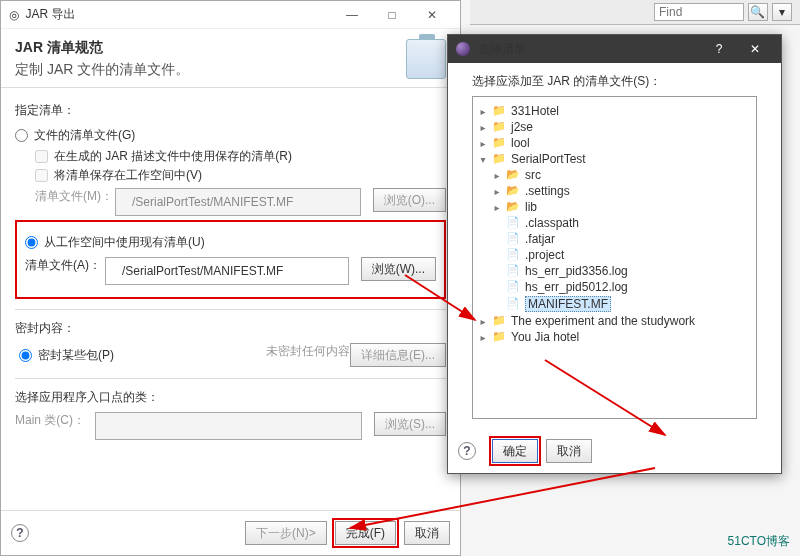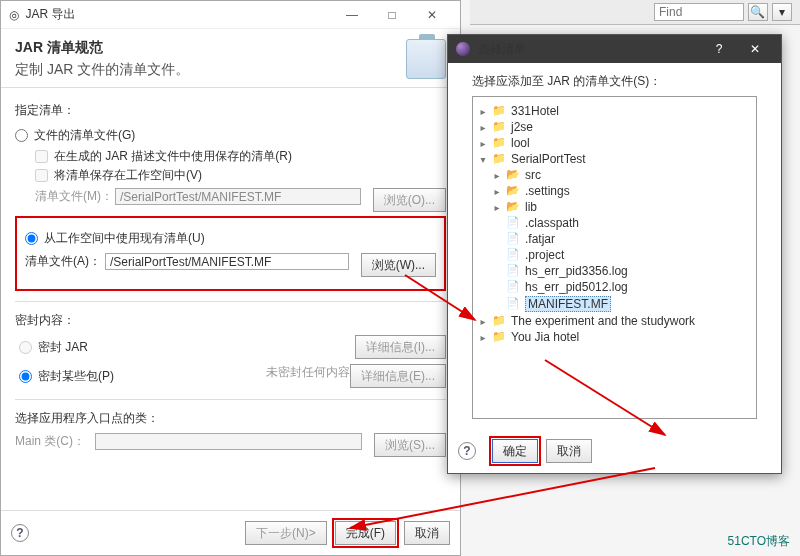--- a/index.html
+++ b/index.html
@@ -19,21 +19,21 @@
 .jar-icon:before{content:"";position:absolute;top:-6px;left:12px;width:16px;height:6px;background:#9bc;border-radius:2px 2px 0 0}
 .d1-body{flex:1;padding:10px 14px;overflow:auto}
 .section-label{margin:4px 0 6px}
 .radio-row{display:flex;align-items:center;margin:2px 0;padding:2px 0}
 .radio-row input{margin-right:6px}
 .indent{margin-left:20px}
 .cb-row{display:flex;align-items:center;color:#999;margin:2px 0}
 .cb-row input{margin-right:6px}
 .field-row{display:flex;margin:4px 0}
 .field-row label{width:80px}
-.field-row input[type=text]{flex:1;height:17px;border:1px solid #aaa;padding:0 4px;margin-right:12px}
+.field-row input[type=text]{flex:1;height:28px;border:1px solid #aaa;padding:0 16px;margin-right:12px}
 .field-row input[disabled]{background:#f4f4f4;color:#888}
 .btn{height:24px;padding:0 10px;border:1px solid #999;background:linear-gradient(#fdfdfd,#e6e6e6);cursor:pointer;white-space:nowrap}
 .btn[disabled]{color:#999}
 .redbox{border:2px solid #d00;padding:8px;margin:4px 0}
 .hr{border-top:1px solid #ddd;margin:10px 0}
 .subgroup{margin-left:4px}
 .gray{color:#999}
 .d1-footer{padding:10px;border-top:1px solid #ddd;display:flex;align-items:center;gap:8px}
 .d1-footer .spacer{flex:1}
 .help-icn{width:18px;height:18px;border:1px solid #888;border-radius:50%;display:flex;align-items:center;justify-content:center;color:#556;font-weight:bold}
@@ -111,27 +111,20 @@
       </div>
       <div class="field-row indent">
         <label>清单文件(A)：</label>
         <input type="text" value="/SerialPortTest/MANIFEST.MF" style="">
         <button class="btn">浏览(W)...</button>
       </div>
     </div>
     <div class="hr"></div>
     <div class="section-label">密封内容：</div>
     <div class="field-row">
-      <div class="radio-row subgroup gray" style="flex:1">
-          <input type="radio" name="s1" disabled="" style="">
-          <span>密封 JAR</span>
-        </div>
-      <button class="btn" disabled="">详细信息(I)...</button>
-    </div>
-    <div class="field-row">
       <div class="radio-row subgroup" style="flex:1">
           <input type="radio" name="s1" checked="" style="">
           <span>密封某些包(P)</span>
         </div>
       <span class="gray" style="margin-right:0">未密封任何内容</span>
       <button class="btn" disabled="">详细信息(E)...</button>
     </div>
     <div class="hr"></div>
     <div class="section-label">选择应用程序入口点的类：</div>
     <div class="field-row">

